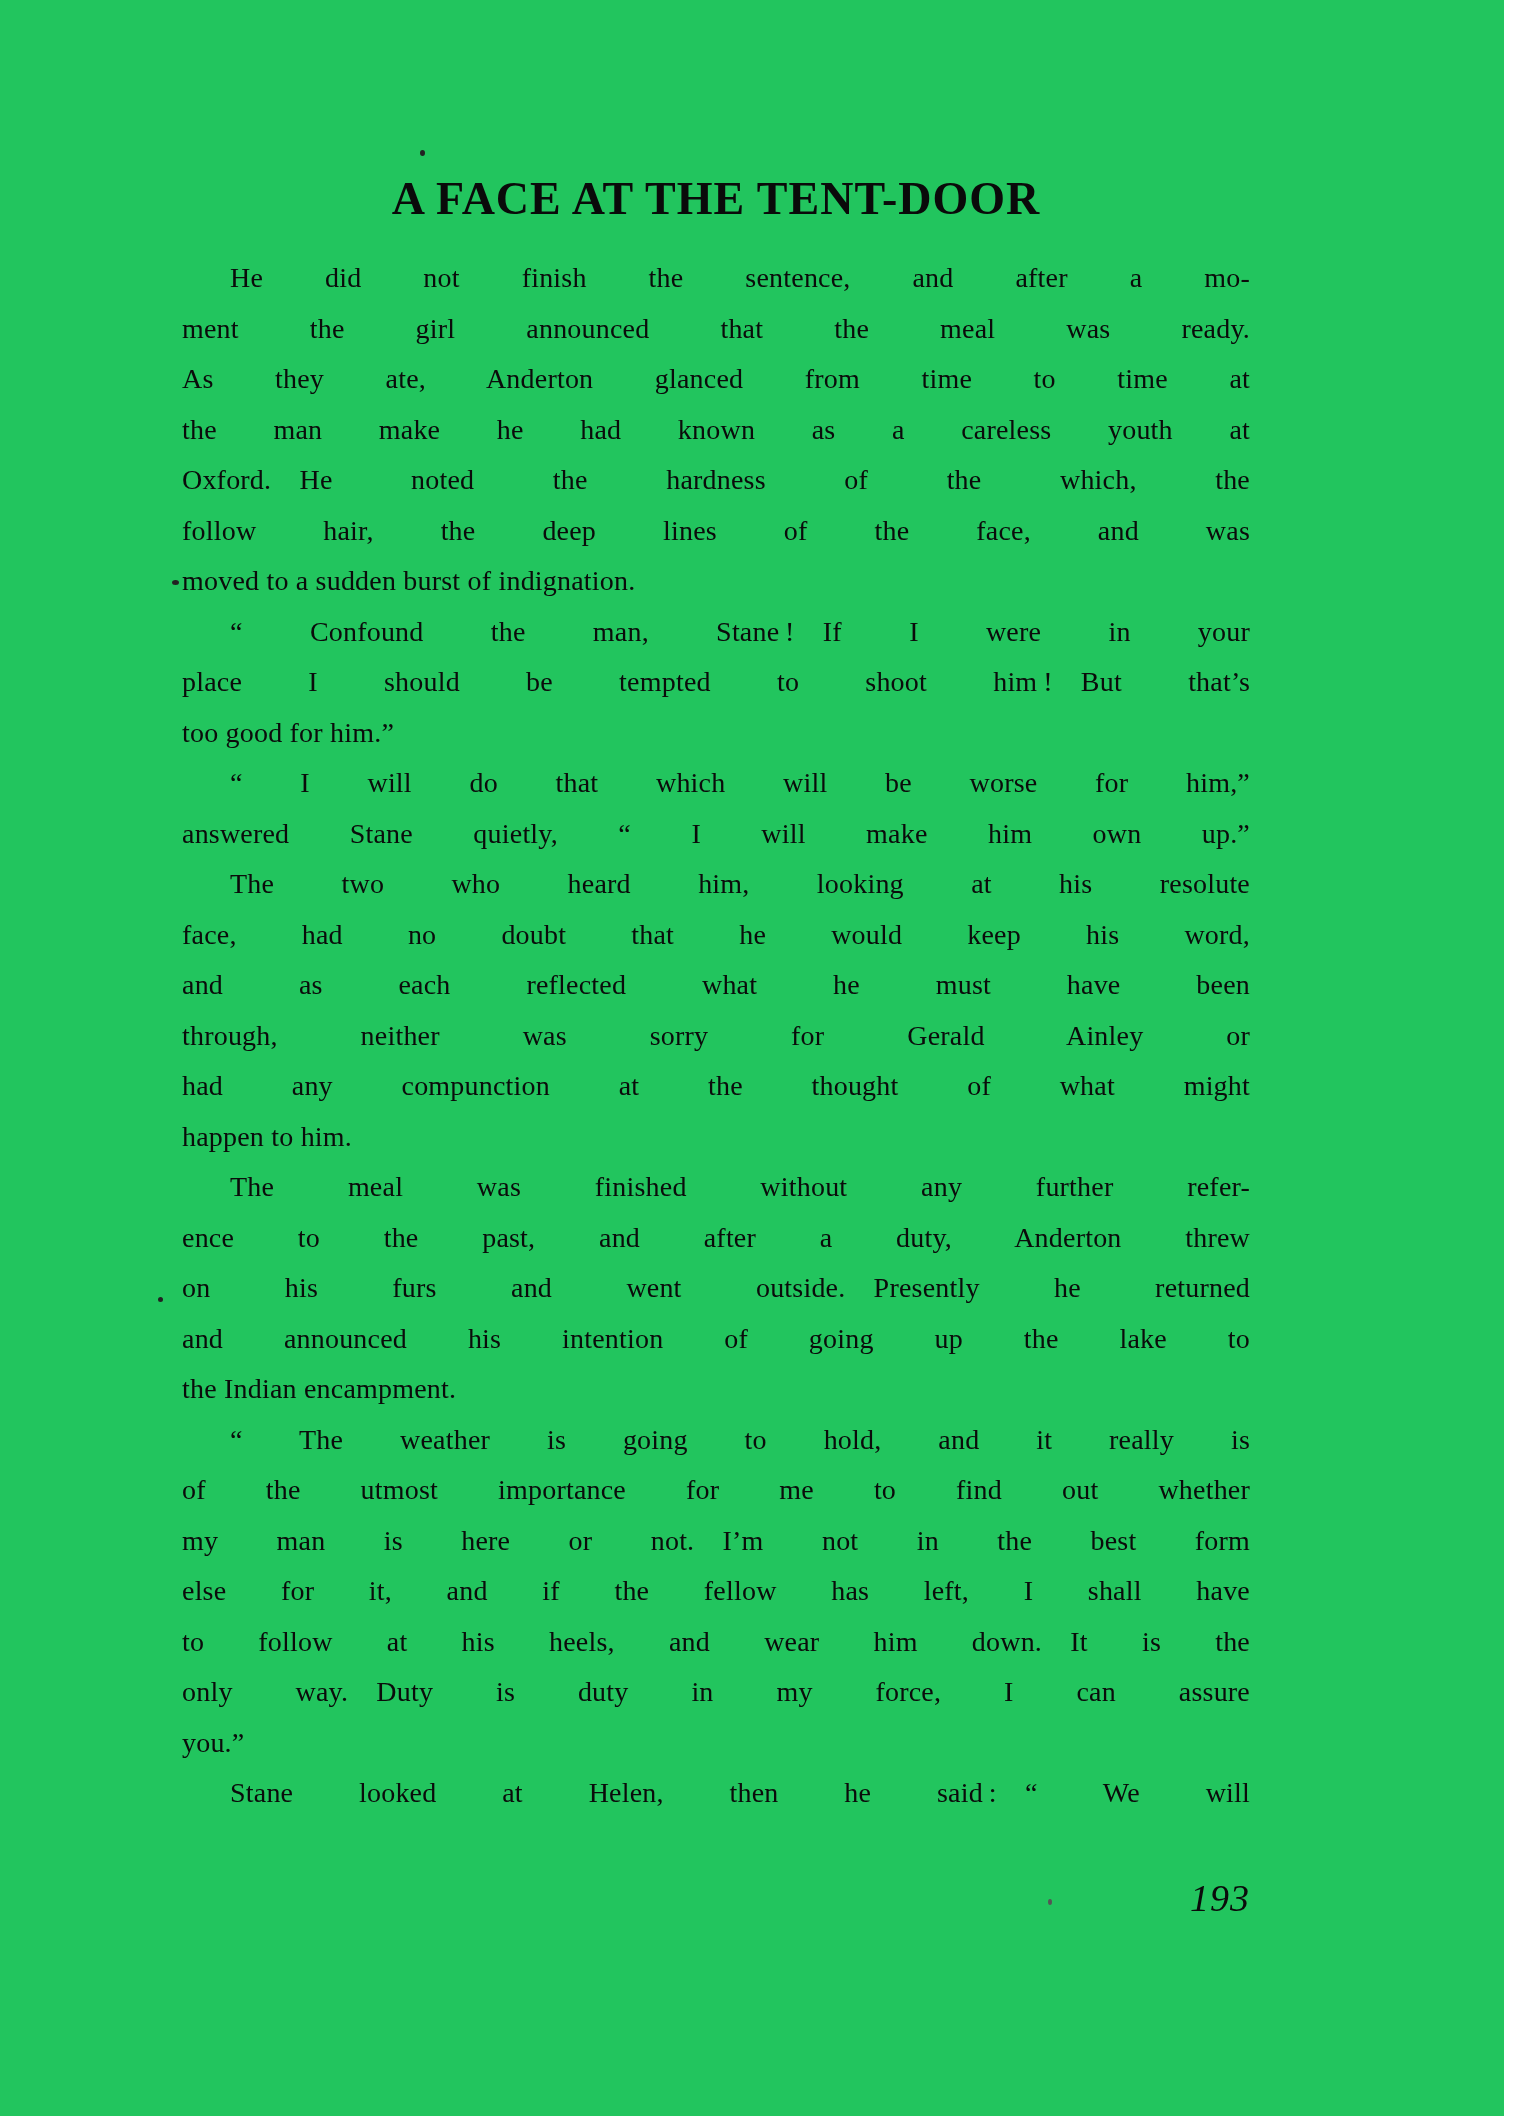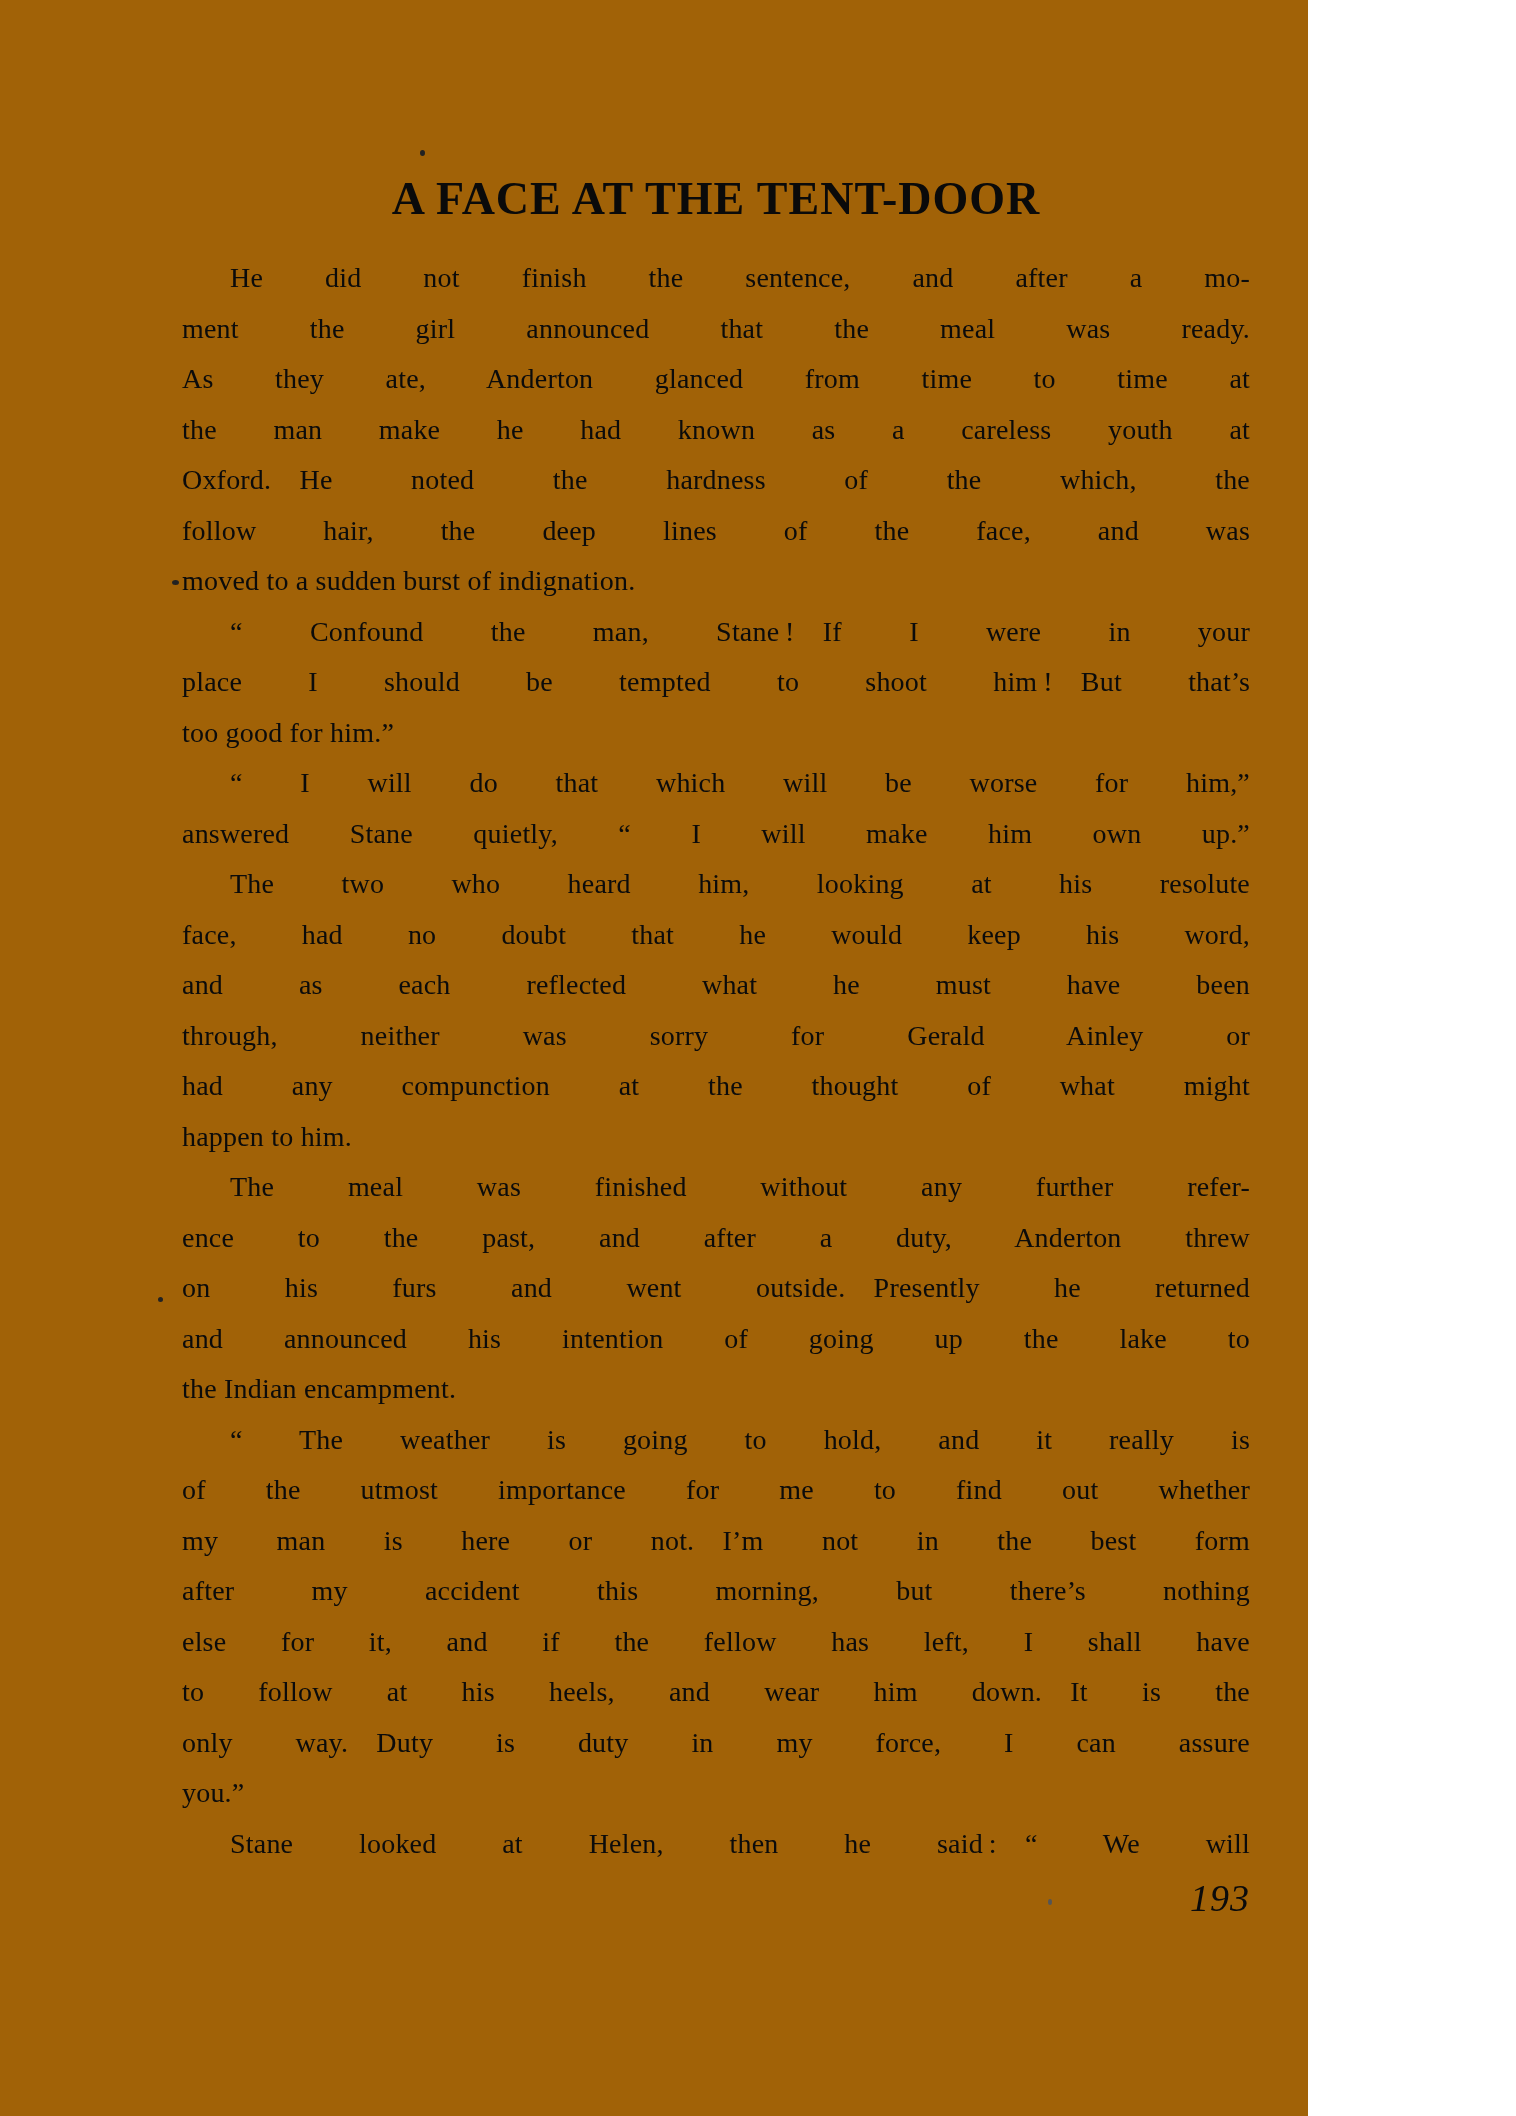--- a/index.html
+++ b/index.html
@@ -2,23 +2,23 @@
 <html><head>
 <meta charset="utf-8">
 <style>
   html, body {
     margin: 0;
     padding: 0;
     background: #ffffff;
   }
   .page {
     position: relative;
-    width: 1308px;
+    width: 1504px;
     height: 2116px;
-    background: #a16207;
+    background: #22c55e;
     overflow: hidden;
     font-family: "Liberation Serif", "DejaVu Serif", serif;
     color: #0b0b0b;
   }
   .heading {
     position: absolute;
     left: 182px;
     top: 172px;
     width: 1068px;
     text-align: center;
@@ -106,21 +106,20 @@
     <div class="line j">had any compunction at the thought of what might</div>
     <div class="line last">happen to him.</div>
     <div class="line j indent">The meal was finished without any further refer-</div>
     <div class="line j">ence to the past, and after a duty, Anderton threw</div>
     <div class="line j">on his furs and went outside. Presently he returned</div>
     <div class="line j">and announced his intention of going up the lake to</div>
     <div class="line last">the Indian encampment.</div>
     <div class="line j indent">“ The weather is going to hold, and it really is</div>
     <div class="line j">of the utmost importance for me to find out whether</div>
     <div class="line j">my man is here or not. I’m not in the best form</div>
-    <div class="line j">after my accident this morning, but there’s nothing</div>
     <div class="line j">else for it, and if the fellow has left, I shall have</div>
     <div class="line j">to follow at his heels, and wear him down. It is the</div>
     <div class="line j">only way. Duty is duty in my force, I can assure</div>
     <div class="line last">you.”</div>
     <div class="line j indent">Stane looked at Helen, then he said : “ We will</div>
   </div>
 
   <div class="page-number">193</div>
 
 </div>

